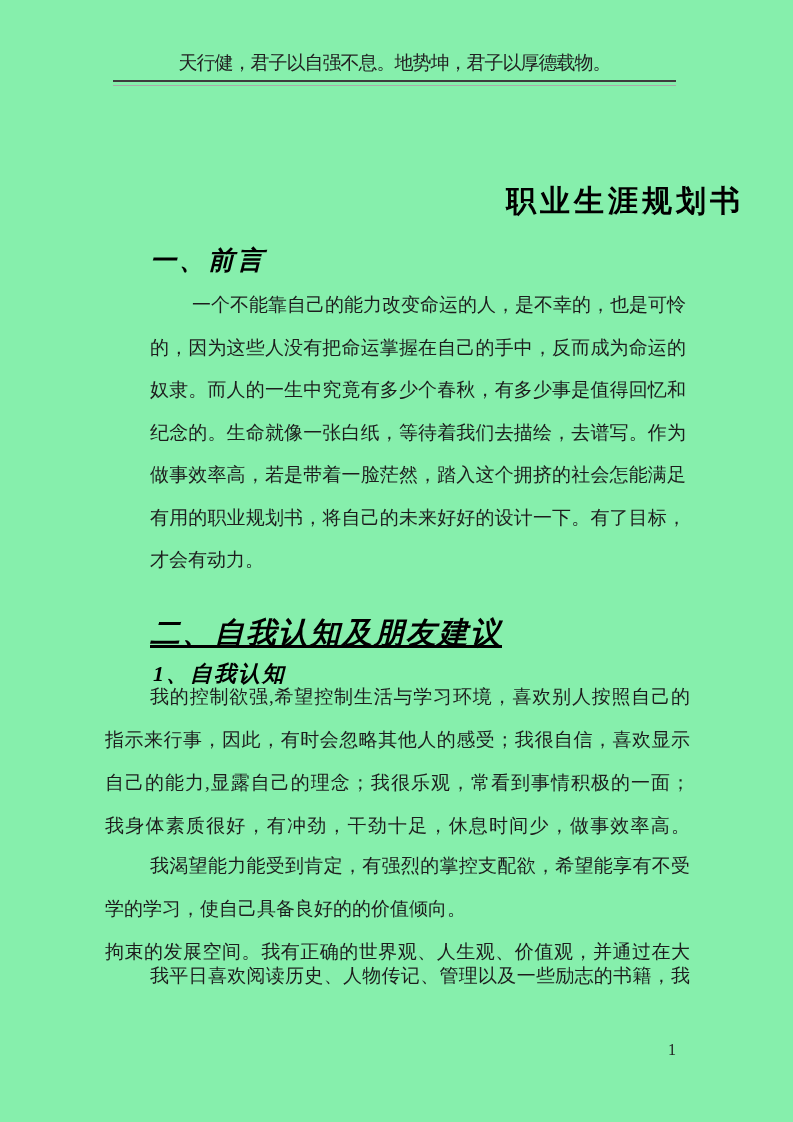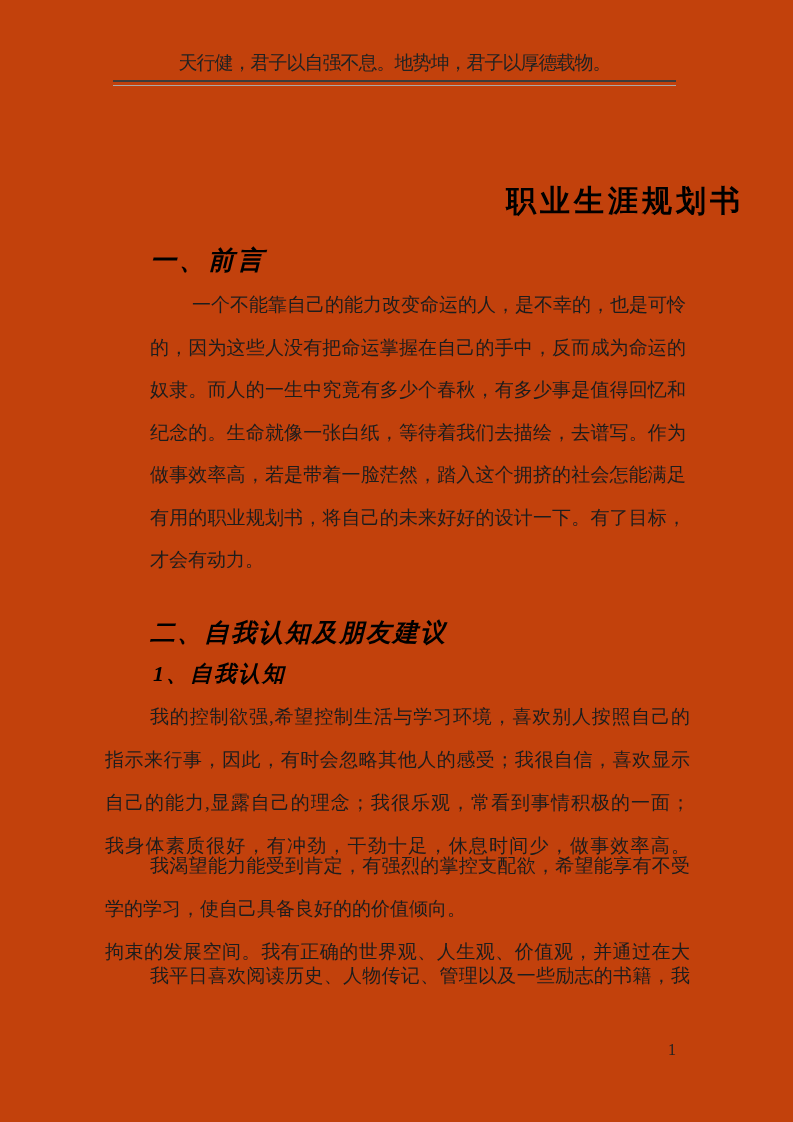--- a/index.html
+++ b/index.html
@@ -1,20 +1,20 @@
 <!DOCTYPE html>
 <html><head>
 <meta charset="utf-8">
 <style>
   html, body { margin: 0; padding: 0; background: #fff; }
   .page {
     position: relative;
     width: 793px;
     height: 1122px;
-    background: #c2410c;
+    background: #86efac;
     overflow: hidden;
     font-family: "Liberation Serif", "DejaVu Serif", serif;
     color: #1d1d1d;
   }
 
   
   .doc-header {
     position: absolute;
     left: 113px; top: 48px; width: 563px;
     text-align: center;
@@ -49,28 +49,28 @@
   }
   .h-one, .h-two, .h-sub {
     position: absolute;
     margin: 0;
     font-weight: 700;
     font-style: italic;
     color: #000;
     white-space: nowrap;
   }
   .h-one { left: 150px; top: 243px; font-size: 26px; line-height: 36px; letter-spacing: 3px; }
-  .h-two { left: 150px; top: 615px; font-size: 25px; line-height: 36px; letter-spacing: 2px; }
+  .h-two { left: 150px; top: 615px; font-size: 30px; line-height: 36px; letter-spacing: 2px; text-decoration: underline; }
   .h-sub { left: 153px; top: 658px; font-size: 22px; line-height: 32px; letter-spacing: 2px; }
 
   
   .para { position: absolute; font-size: 19px; color: #1d1d1d; }
   .para-a { left: 150px; top: 284px; width: 536px; line-height: 42.5px; }
   .para-b { left: 105px; width: 585px; line-height: 43px; }
-  .p2 { top: 695px; }
+  .p2 { top: 675px; }
   .p3 { top: 844px; }
   .p4 { top: 954px; }
   .ln {
     text-align: justify;
     text-align-last: justify;
     text-justify: inter-character;
     white-space: nowrap;
   }
   .ln.last { text-align-last: left; }
   .ln.ind-a { padding-left: 42px; }

